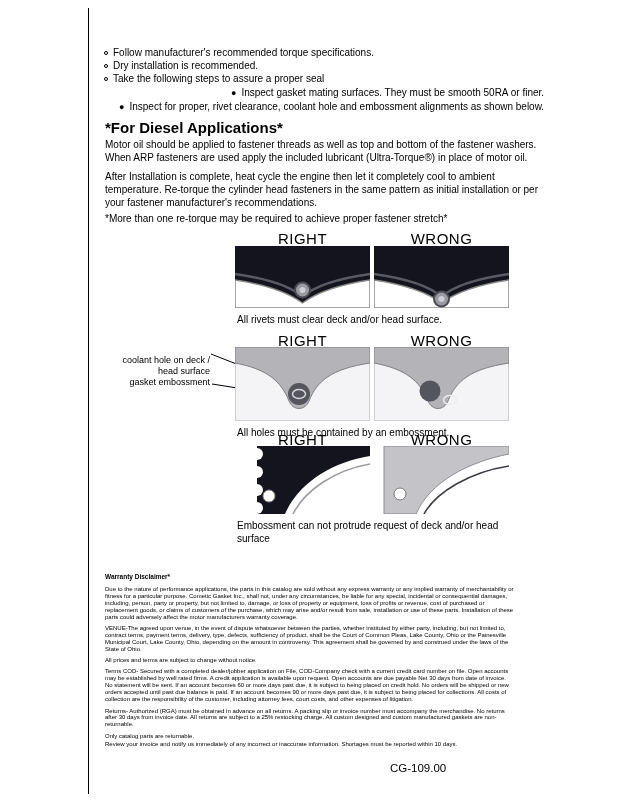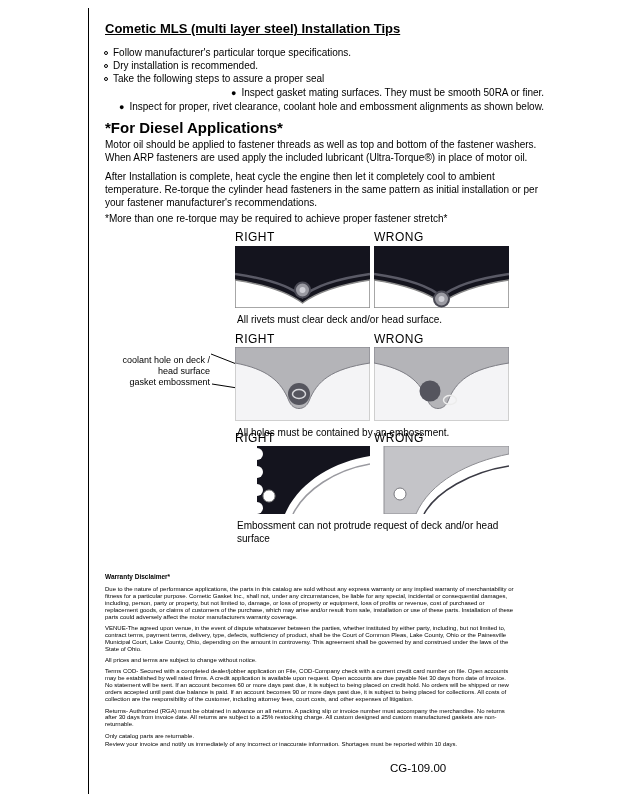--- a/index.html
+++ b/index.html
@@ -15,45 +15,44 @@
   .om { display:inline-block; width:4px; height:4px; border:1px solid #000; border-radius:50%; margin-right:5px; position:relative; top:-1px; }
   .sub { margin-left:15px;text-align:right; }
   .fm { margin-right:5px; font-size:9px; }
 
   .heading { position:absolute; left:105px; top:119px; font-size:15px; font-weight:bold; }
   .para { position:absolute; left:105px; font-size:10px; line-height:13.2px; }
   .p1 { top:138px; width:440px; }
   .p2 { top:170px; width:434px; }
   .p3 { top:212px; width:460px; }
 
-  .dlabel { position:absolute; width:135px; font-size:12px; letter-spacing:0.5px; }
+  .dlabel { position:absolute; width:135px; text-align:center; font-size:15px; letter-spacing:0.5px; }
   .img { position:absolute; }
   .caption { position:absolute; left:237px; font-size:10px; line-height:13px; }
   .callout { position:absolute; font-size:9px; line-height:11px; text-align:right; }
   .co1 { left:122px; top:341px; width:88px;margin-top:14px; }
   .co2 { left:108px; top:377px; width:102px; }
   .pointer-svg { position:absolute; left:210px; top:344px; }
 
   .warranty { position:absolute; left:105px; top:574px; width:410px; font-size:6px; line-height:6.9px; }
   .warranty .wh { font-weight:bold; font-size:6.5px; margin-bottom:5px; }
   .warranty p { margin-bottom:4.5px; }
   .warranty p.tight { margin-bottom:1.5px; }
 
   .footer { position:absolute; left:390px; top:762px; font-size:11.5px;text-align:right; }
 </style>
 </head>
 <body>
 
 <div class="page">
   <div class="left-rule"></div>
 
-  <div class="title">Cometic MLS (multi layer steel) Installation Tips</div>
 
   <div class="bullets">
-    <div class="b"><span class="om"></span><span>Follow manufacturer's particular torque specifications.</span></div>
+    <div class="b"><span class="om"></span><span>Follow manufacturer's recommended torque specifications.</span></div>
     <div class="b"><span class="om"></span><span>Dry installation is recommended.</span></div>
     <div class="b"><span class="om"></span><span>Take the following steps to assure a proper seal</span></div>
     <div class="b sub"><span class="fm">●</span><span>Inspect gasket mating surfaces.  They must be smooth 50RA or finer.</span></div>
     <div class="b sub"><span class="fm">●</span><span>Inspect for proper, rivet clearance, coolant hole and embossment alignments as shown below.</span></div>
   </div>
 
   <div class="heading">*For Diesel Applications*</div>
   <div class="para p1">Motor oil should be applied to fastener threads as well as top and bottom of the fastener washers. When ARP fasteners are used apply the included lubricant (Ultra-Torque®) in place of motor oil.</div>
   <div class="para p2">After Installation is complete, heat cycle the engine then let it completely cool to ambient temperature. Re-torque the cylinder head fasteners in the same pattern as initial installation or per your fastener manufacturer's recommendations.</div>
   <div class="para p3">*More than one re-torque may be required to achieve proper fastener stretch*</div>

